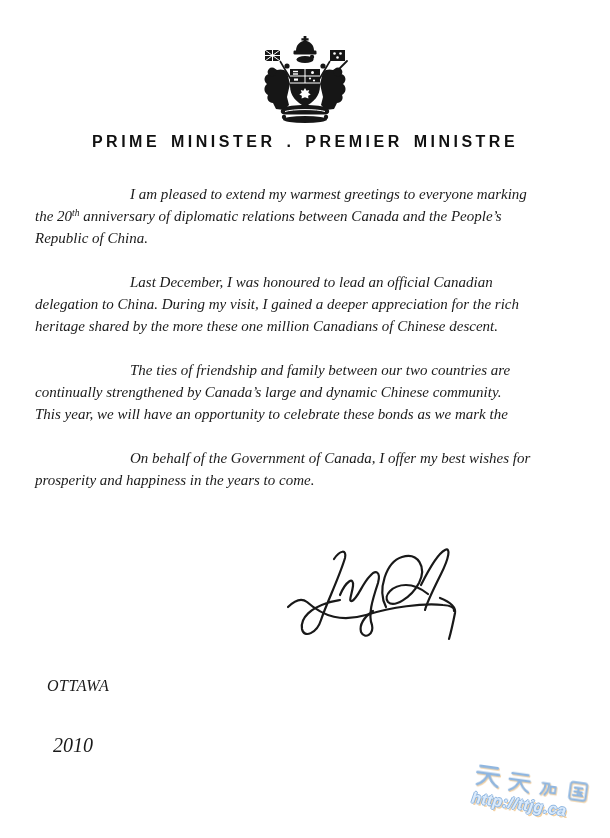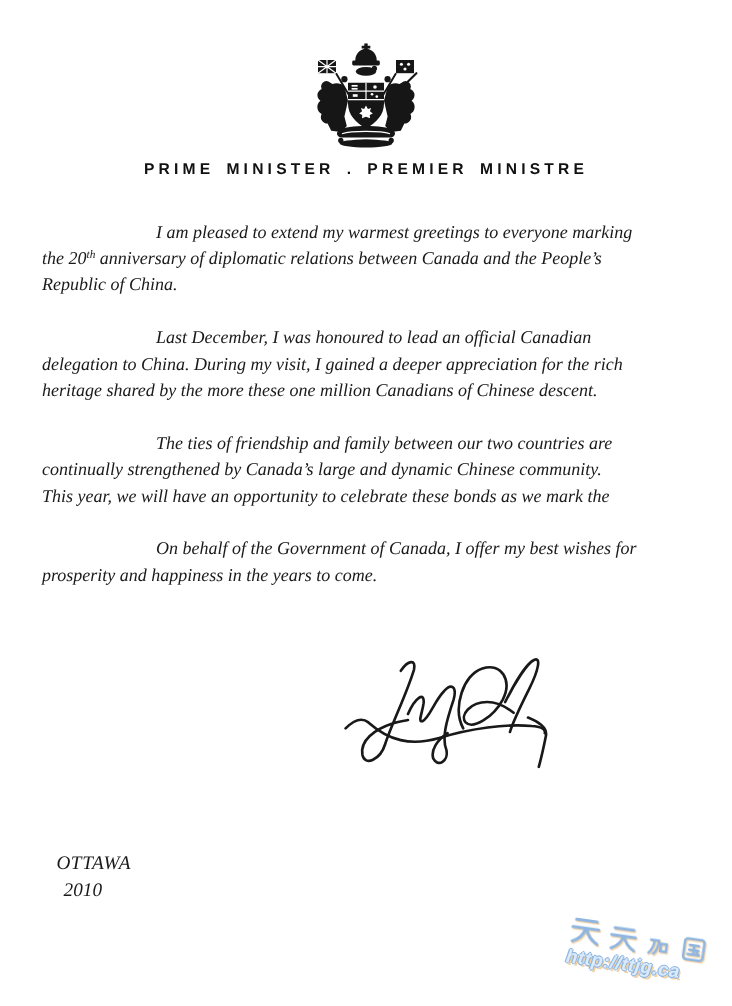--- a/index.html
+++ b/index.html
@@ -11,38 +11,38 @@
     font-family:"Liberation Serif",serif;
     color:#1a1a1a;
   }
   
   .arms{position:absolute;left:257px;top:36px;width:96px;height:88px;}
   
   .masthead{
     position:absolute;left:0;right:0;top:133px;
     text-align:center;
     font-family:"Liberation Sans",sans-serif;
-    font-weight:bold;font-size:13px;
+    font-weight:bold;font-size:16px;
     letter-spacing:3.5px;word-spacing:3px;
     color:#111;
   }
   
   .body{position:absolute;left:35px;top:183px;width:535px;}
   .para{margin:0 0 22px 0;font-style:italic;font-size:15px;line-height:22px;}
   .line{display:block;white-space:nowrap;}
   .line.first{padding-left:95px;}
   sup{font-size:9.5px;line-height:0;vertical-align:5px;}
   
   .sig{position:absolute;left:280px;top:545px;width:200px;height:102px;}
   .sig-name{
     position:absolute;left:45px;top:650px;width:520px;
     text-align:right;font-style:italic;font-size:15.5px;
   }
-  .place{position:absolute;left:47px;top:711px;font-style:italic;font-size:16px;letter-spacing:0.5px;}
-  .year{position:absolute;left:53px;top:734px;font-style:italic;font-size:16px;}
+  .place{position:absolute;left:47px;top:677px;font-style:italic;font-size:16px;letter-spacing:0.5px;}
+  .year{position:absolute;left:53px;top:734px;font-style:italic;font-size:20px;}
   
   .watermark{
     position:absolute;left:477px;top:760px;width:130px;
     transform:rotate(8deg);transform-origin:left top;
   }
   .wm-hanzi{display:flex;align-items:flex-start;}
   .wm-hanzi svg{filter:drop-shadow(1.5px 1.5px 0 rgba(242,207,158,0.95));}
   .wm-url{
     margin-top:1px;
     font-family:"Liberation Sans",sans-serif;

